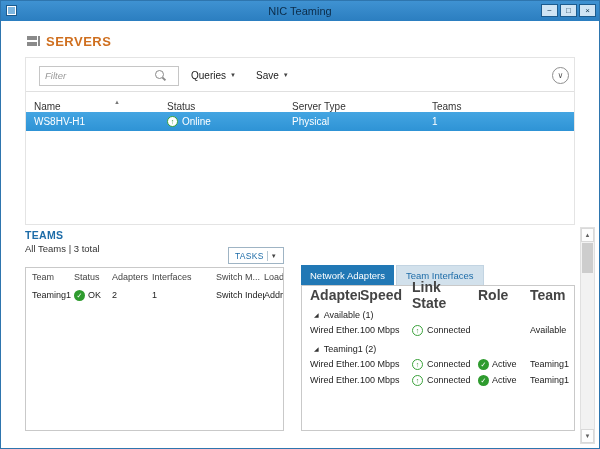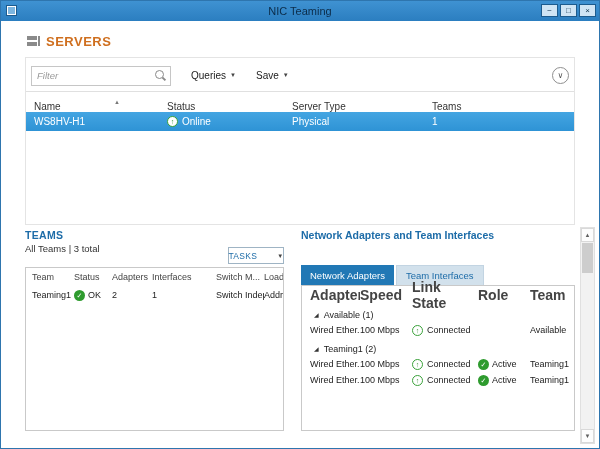--- a/index.html
+++ b/index.html
@@ -20,21 +20,21 @@
   .servers-icon{position:relative;width:13px;height:13px;}
   .servers-icon i{position:absolute;left:0;width:10px;height:4px;background:#8a8a8a;}
   .servers-icon i.s1{top:1px;}.servers-icon i.s2{top:7px;}
   .servers-icon i.s3{position:absolute;left:11px;top:1px;width:2px;height:10px;background:#8a8a8a;}
   .servers-title{color:#cf6f1f;font-weight:bold;font-size:13px;letter-spacing:.5px;}
   .servers-box{position:absolute;top:56px;left:24px;width:550px;height:168px;
     border:1px solid #e4e4e4;box-sizing:border-box;background:#fff;}
   .filter-row{position:absolute;top:6px;left:5px;right:5px;height:22px;display:flex;align-items:center;}
   .filter-wrap{position:relative;width:140px;height:20px;}
   .filter-input{width:100%;height:100%;box-sizing:border-box;border:1px solid #c6c6c6;
-    font-style:italic;font-size:9.5px;color:#444;padding:0 18px 0 5px;font-family:inherit;}
+    font-style:italic;font-size:9.5px;color:#444;padding:0 18px 0 5px;font-family:inherit;margin-left:8px;}
   .filter-input::placeholder{color:#9a9a9a;font-style:italic;}
   .search-icon{position:absolute;right:7px;top:5px;width:7px;height:7px;border:1px solid #8a8a8a;border-radius:50%;}
   .search-icon::after{content:"";position:absolute;right:-3px;bottom:-2px;width:4px;height:2px;
     background:#8a8a8a;transform:rotate(45deg);}
   .dd{background:none;border:none;font-size:10px;color:#222;margin-left:20px;display:flex;
     align-items:center;gap:4px;font-family:inherit;padding:0;}
   .arr{font-size:6px;color:#444;}
   .collapse-btn{margin-left:auto;width:17px;height:17px;border-radius:50%;border:1px solid #8f8f8f;
     background:#fff;color:#555;font-size:8px;display:flex;align-items:center;justify-content:center;padding:0;}
   .srv-head{position:absolute;top:33px;left:0;right:0;height:20px;border-top:1px solid #e0e0e0;
@@ -48,21 +48,21 @@
   
   .ic-up{width:11px;height:11px;border-radius:50%;border:1px solid #3aa13a;background:#fff;color:#2e8f2e;
     font-size:7px;display:inline-flex;align-items:center;justify-content:center;margin-right:4px;flex:none;line-height:1;box-sizing:border-box;}
   .ic-check{width:11px;height:11px;border-radius:50%;background:#2e9b2e;color:#fff;font-size:7px;
     display:inline-flex;align-items:center;justify-content:center;margin-right:3px;flex:none;line-height:1;}
   
   .teams-heading{position:absolute;top:228px;left:24px;color:#1d6ca8;font-weight:bold;font-size:10.5px;letter-spacing:.3px;}
   .teams-sub{position:absolute;top:242px;left:24px;font-size:9.5px;color:#333;}
   .tasks-btn{position:absolute;top:246px;left:227px;width:56px;height:17px;background:#fff;
     border:1px solid #9fb4c4;color:#1d6ca8;font-size:8.5px;display:flex;align-items:center;
-    justify-content:center;gap:10px;padding:0;font-family:inherit;letter-spacing:.3px;}
+    justify-content:center;gap:3px;padding:0;font-family:inherit;letter-spacing:.3px;}
   .divider{width:1px;height:10px;background:#b5c6d2;}
   .teams-panel{position:absolute;top:266px;left:24px;width:259px;height:164px;border:1px solid #c9c9c9;
     box-sizing:border-box;background:#fff;}
   .teams-head{display:flex;height:18px;align-items:center;padding-left:6px;font-size:9px;color:#444;}
   .teams-row{display:flex;height:18px;align-items:center;padding-left:6px;font-size:9px;color:#222;}
   .t1{width:42px}.t2{width:38px;display:flex;align-items:center;}.t3{width:40px}.t4{width:64px}
   .t5{width:48px}.t6{flex:1}
   .t1,.t3,.t4,.t5,.t6{overflow:hidden;white-space:nowrap;}
   
   .adapters-heading{position:absolute;top:228px;left:300px;color:#1d6ca8;font-weight:bold;font-size:10.5px;}
@@ -184,21 +184,20 @@
           </span>
         <span>OK</span>
       </span>
       <span class="t3">2</span>
       <span class="t4">1</span>
       <span class="t5">Switch Indep...</span>
       <span class="t6">Address...</span>
     </div>
   </div>
 
-  <div class="adapters-heading">Network Adapters and Team Interfaces</div>
 
   <div class="tabs">
     <span class="tab selected">Network Adapters</span>
     <span class="tab unselected">Team Interfaces</span>
   </div>
 
   <div class="adapters-panel">
     <div class="ad-head">
       <span class="a1">Adapter</span>
       <span class="a2">Speed</span>

